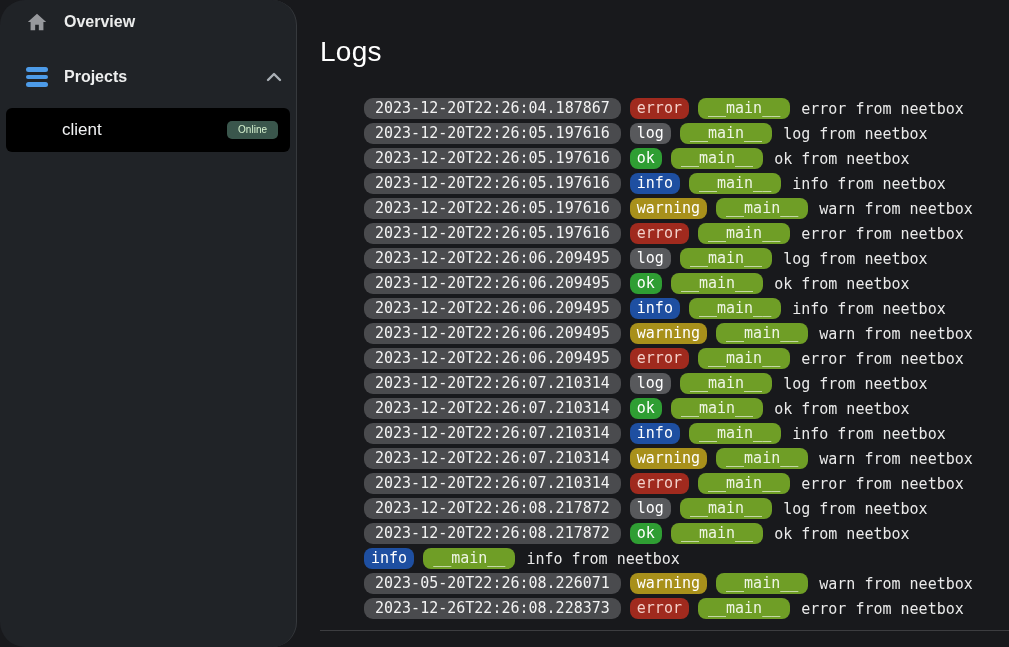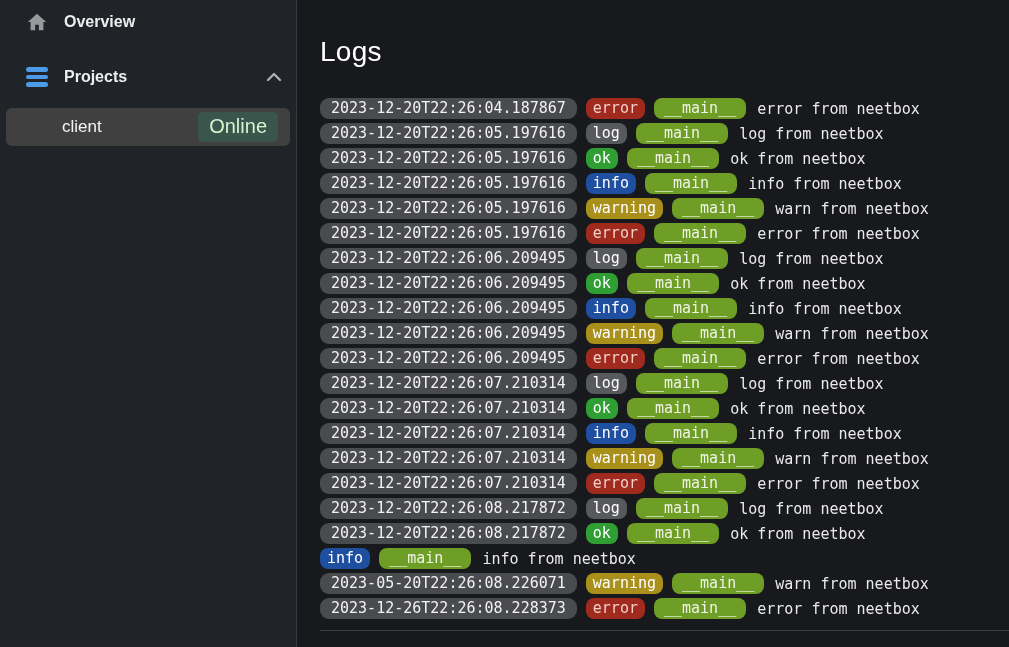--- a/index.html
+++ b/index.html
@@ -12,51 +12,52 @@
     overflow: hidden;
   }
 
   
   .sidebar {
     width: 297px; flex-shrink: 0;
     background: #202327;
     border-right: 1px solid #36393d;
     padding-top: 0;
     color: #eceded;
+    border-radius: 25px;
   }
   .nav-item {
     display: flex; align-items: center;
     height: 44px;
     padding: 0 14px 0 26px;
     gap: 16px;
     font-size: 16px; font-weight: 700;
     cursor: pointer;
   }
   .nav-item + .nav-item { margin-top: 11px; }
   .icon-box { width: 22px; height: 22px; display: flex; align-items: center; justify-content: center; flex-shrink: 0; }
   .menu-icon { flex-direction: column; gap: 3px; justify-content: center; }
   .menu-icon i { display: block; width: 22px; height: 4.5px; border-radius: 2.5px; background: #4d9be8; }
   .chevron { margin-left: auto; display: flex; align-items: center; }
   .project-item {
     margin: 9px 6px 0 6px;
-    height: 38px;
-    background: #404040;
+    height: 44px;
+    background: #000000;
     border-radius: 6px;
     display: flex; align-items: center;
     padding: 0 12px 0 56px;
     font-size: 17px; font-weight: 400;
     color: #f2f3f4;
     cursor: pointer;
     text-align: center;
   }
   .online-badge {
     margin-left: auto;
     background: #3a564c;
     color: #d6f2cf;
-    font-size: 20px;
+    font-size: 10px;
     padding: 3px 11px 4px 11px;
     border-radius: 5px;
   }
 
   
   .main {
     flex: 1;
     padding: 34px 0 0 23px;
     position: relative;
   }
@@ -67,21 +68,21 @@
     color: #ffffff;
     letter-spacing: 0.3px;
   }
   .logs {
     margin-top: 28px;
     display: flex; flex-direction: column;
     gap: 4px;
     font-family: "DejaVu Sans Mono", "Liberation Mono", monospace;
     font-size: 15px;
   }
-  .log-row { display: flex; align-items: center; gap: 9px; }
+  .log-row { display: flex; align-items: center; gap: 9px; margin-left: 44px; }
   .badge {
     height: 21px; line-height: 21px;
     white-space: nowrap;
     display: inline-block;
   }
   .ts {
     background: #4a4b4e;
     color: #f2f2f2;
     padding: 0 11px;
     border-radius: 9px;

